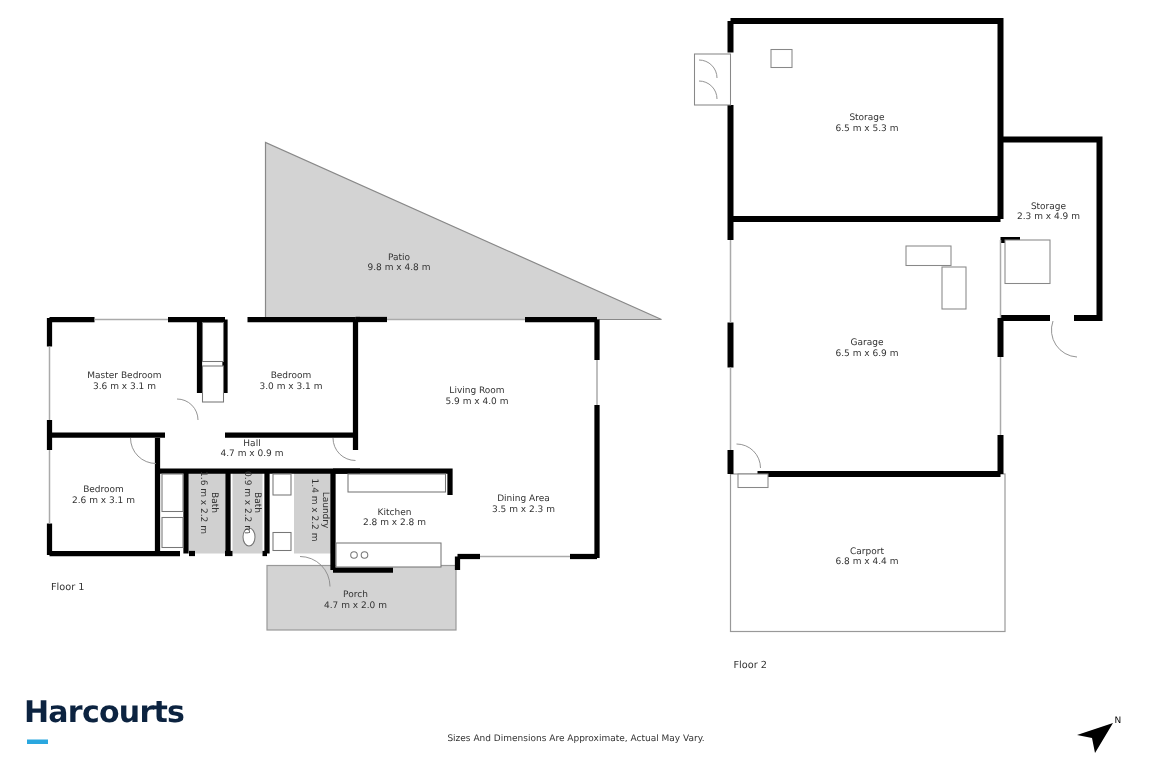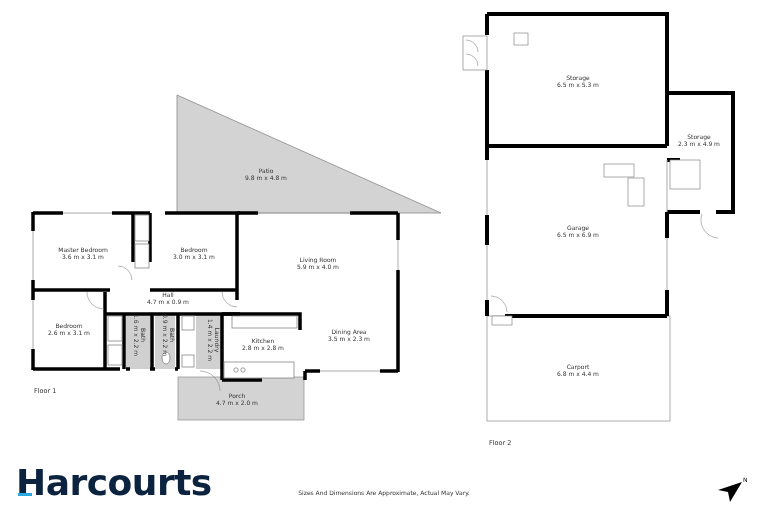--- a/index.html
+++ b/index.html
@@ -1,20 +1,20 @@
 <!DOCTYPE html>
 <html><head>
 <meta charset="utf-8">
 <style>
   html, body { margin: 0; padding: 0; background: #ffffff; }
   body { width: 768px; height: 512px; position: relative; overflow: hidden; font-family: "DejaVu Sans", sans-serif; }
   svg.plan { position: absolute; left: 0; top: 0; }
   .rl { font-family: "DejaVu Sans", sans-serif; font-size: 6px; fill: #333; text-anchor: middle; }
   .fl { font-family: "DejaVu Sans", sans-serif; font-size: 6.5px; fill: #333; }
-  .logo { position: absolute; left: 16px; top: 462px; font-family: "DejaVu Sans", sans-serif; font-weight: bold; font-size: 36px; color: #0c2340; letter-spacing: -0.5px; }
+  .logo { position: absolute; left: 16px; top: 462px; font-family: "DejaVu Sans", sans-serif; font-weight: bold; font-size: 20px; color: #0c2340; letter-spacing: -0.5px; }
   .logo-bar { position: absolute; left: 18px; top: 493px; width: 14px; height: 3px; background: #2aa7df; }
   .disclaimer { position: absolute; left: 0; width: 768px; top: 489px; text-align: center; font-family: "DejaVu Sans", sans-serif; font-size: 6px; color: #333; }
   .north { position: absolute; left: 716px; top: 474px; }
 </style>
 </head>
 <body>
 
 <svg class="plan" width="768" height="512" viewBox="0 0 768 512">
 
   <g>

